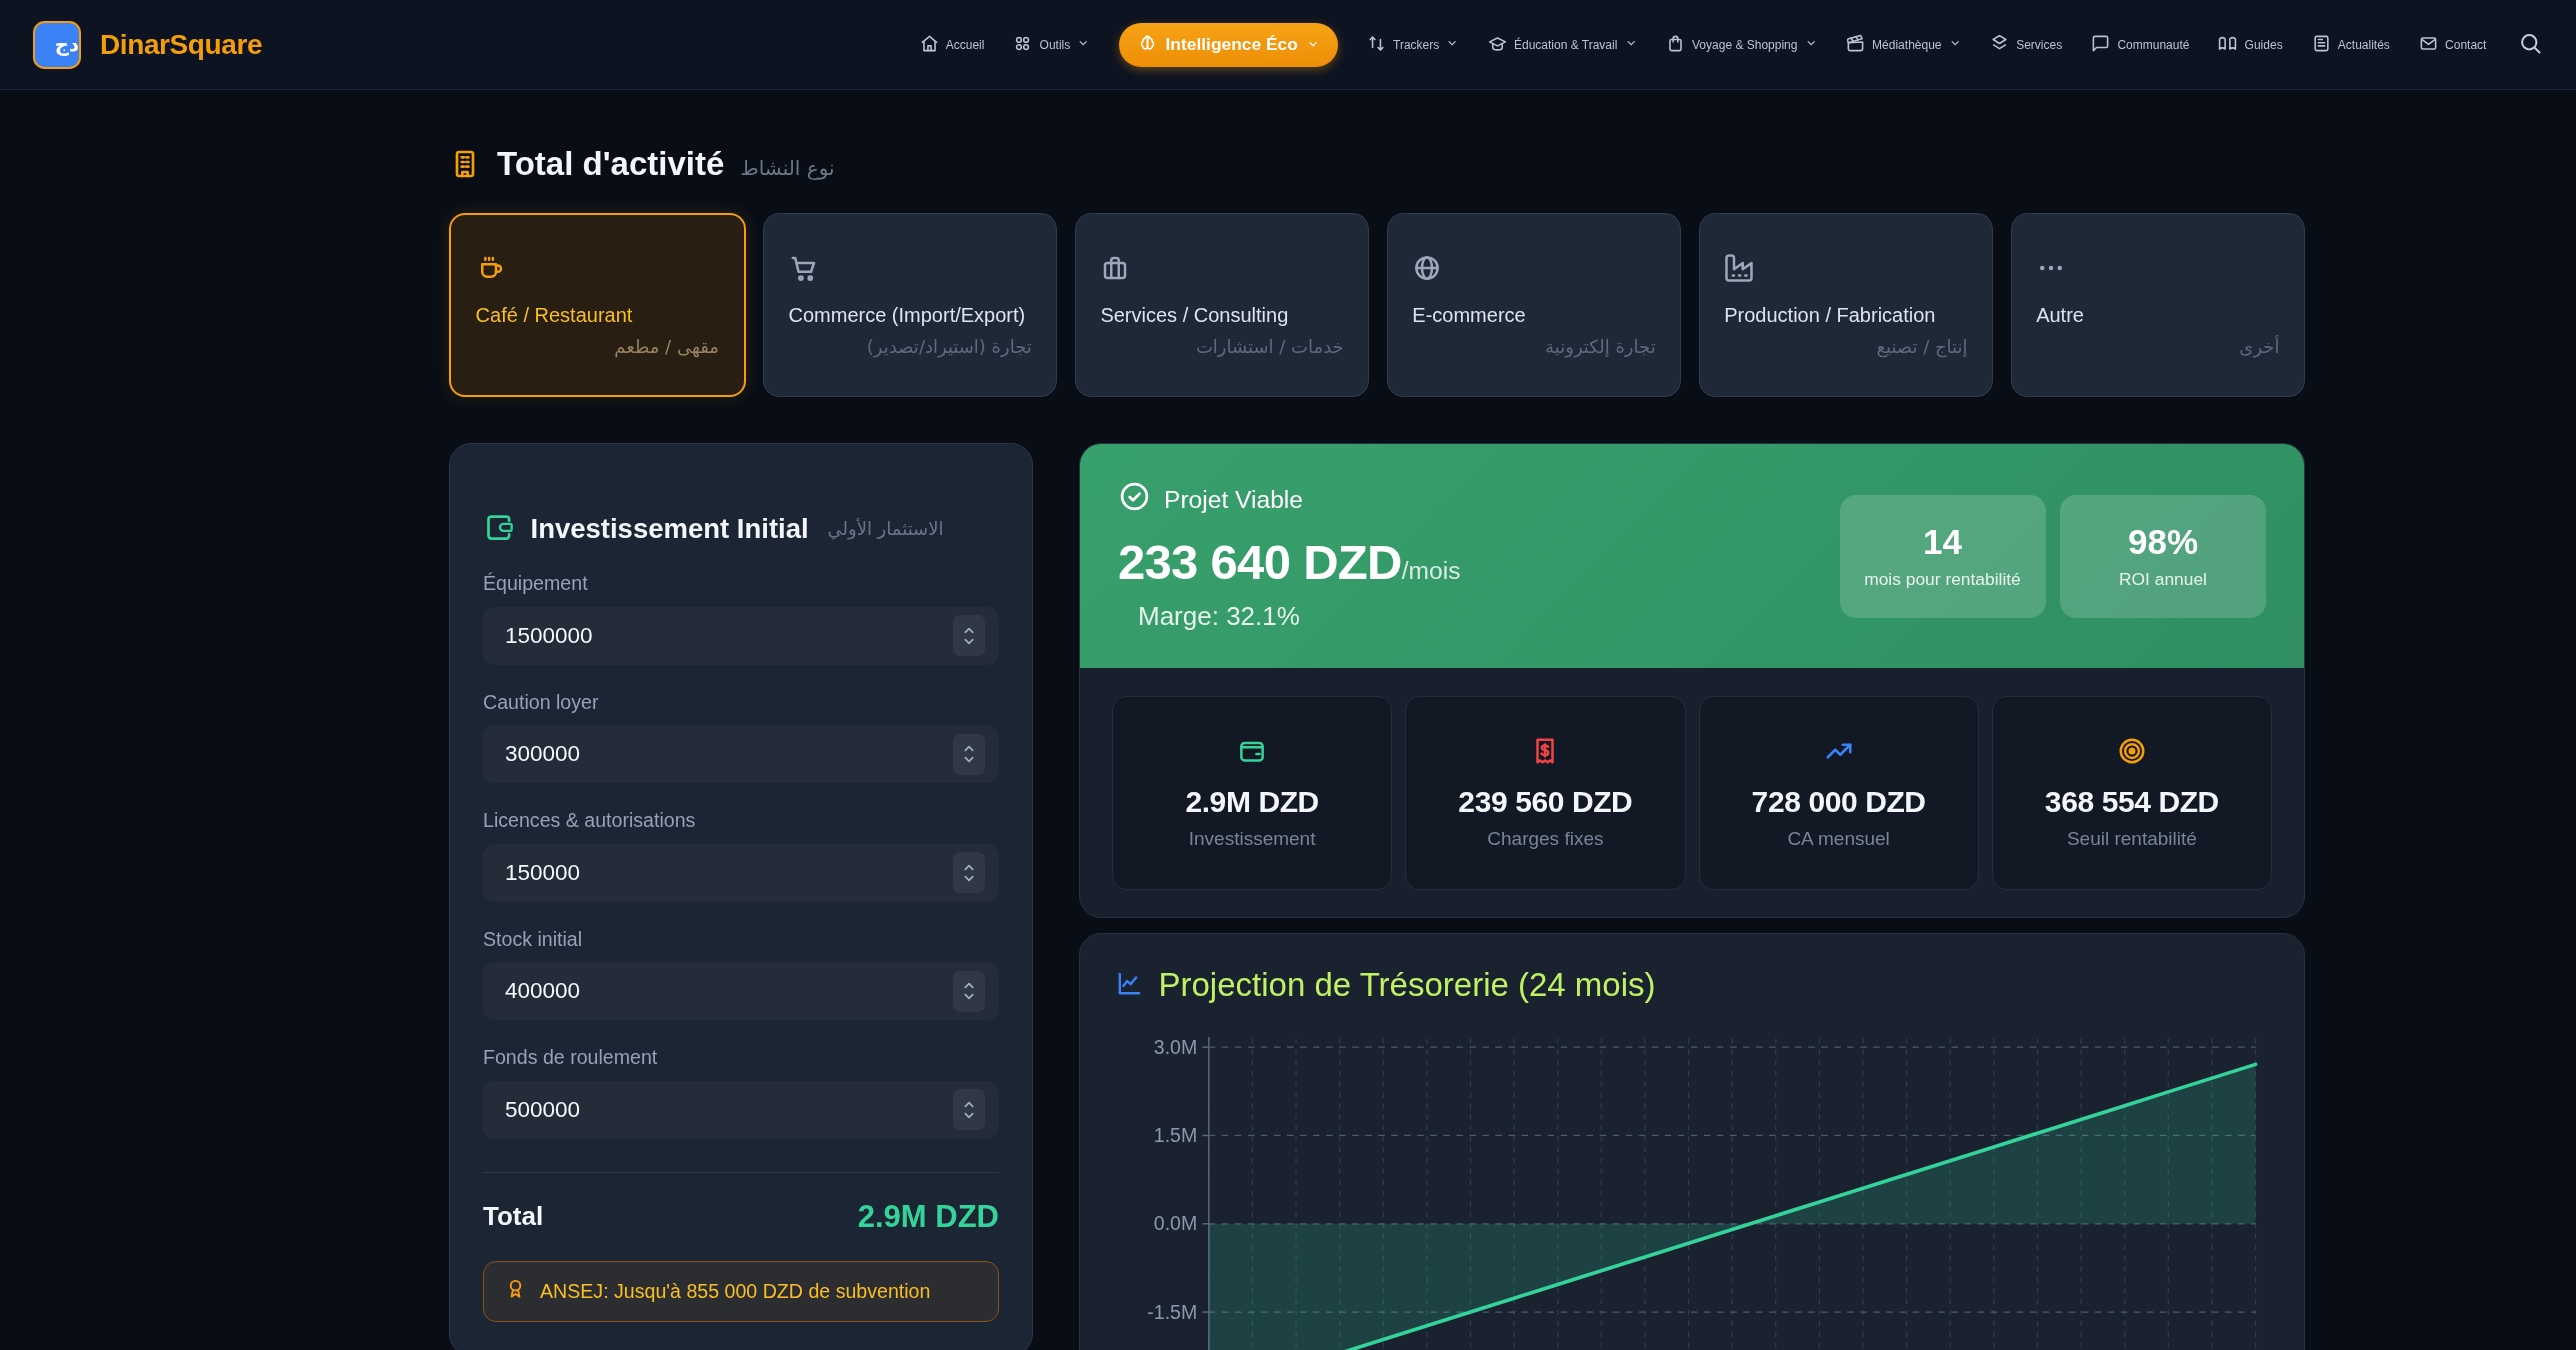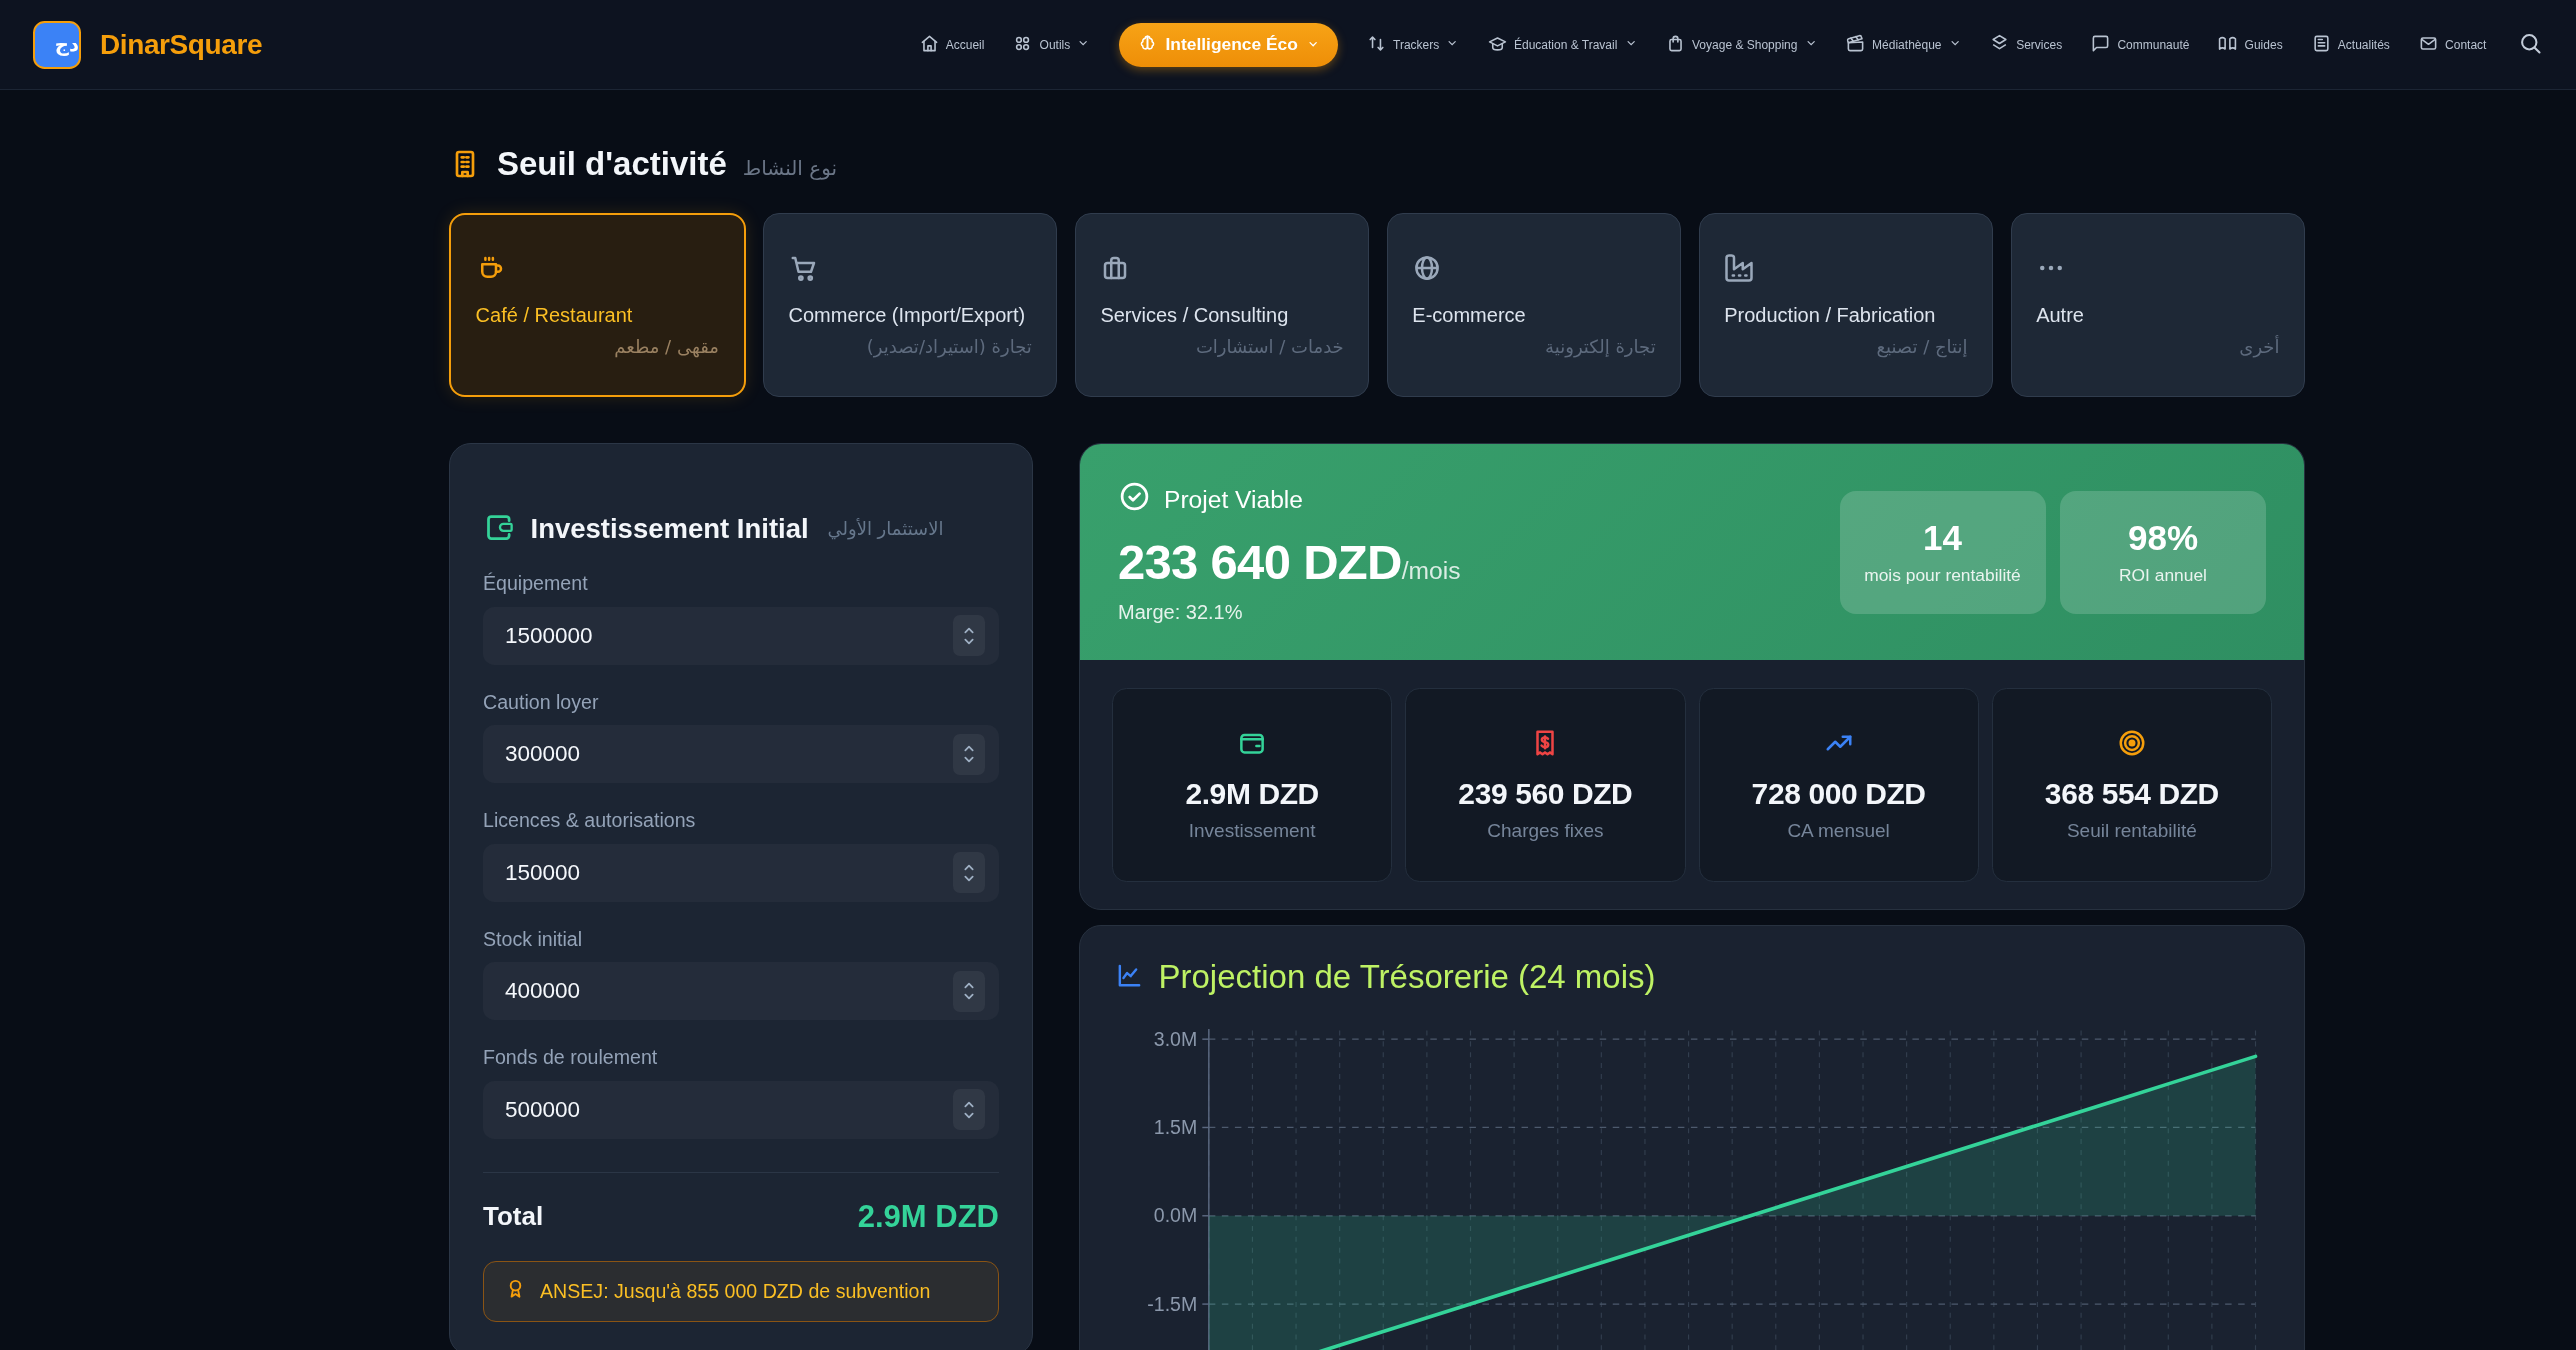--- a/index.html
+++ b/index.html
@@ -93,21 +93,21 @@
 
   
   .right-col { flex:1; }
   .via-card { background:#18202e; border:1.4px solid #27313f; border-radius:22px; overflow:hidden; }
   .via-green { background:linear-gradient(135deg,#38a06c,#2f8f62); padding:36px 38px; display:flex; align-items:center; }
   .via-left { flex:1; }
   .via-status { display:flex; align-items:center; gap:13px; color:#fff; font-size:24.6px; }
   .via-amount { margin-top:14.5px; color:#fff; }
   .via-amount .big { font-size:49px; font-weight:bold; letter-spacing:-0.7px; }
   .via-amount .per { font-size:24.6px; color:rgba(255,255,255,.82); }
-  .via-margin { margin-top:11.6px; font-size:20px; color:rgba(255,255,255,.88); }
+  .via-margin { margin-top:11.6px; font-size:26px; color:rgba(255,255,255,.88);margin-left:20px; }
   .kpis { display:flex; gap:14.5px; }
   .kpi {
     background:rgba(255,255,255,.17); border-radius:16px; min-width:206px; height:123px;
     display:flex; flex-direction:column; align-items:center; justify-content:center; padding:0 24.6px; color:#fff;
   }
   .kpi-val { font-size:35px; font-weight:bold; }
   .kpi-label { margin-top:7.2px; font-size:17.4px; color:rgba(255,255,255,.88); white-space:nowrap; }
   .via-body { padding:27.5px 32px; display:flex; gap:13px; }
   .stat {
     flex:1; background:#121924; border:1.4px solid #242f3e; border-radius:14.5px; height:194px;
@@ -254,21 +254,21 @@
 <main class="content">
 
   <div class="section-head">
     <span class="s-icon">
         <svg width="32" height="32" viewBox="0 0 24 24" fill="none" stroke="currentColor" stroke-width="2" stroke-linecap="round" stroke-linejoin="round">
           <rect x="6" y="3" width="12" height="18" rx="1.5"></rect>
           <path d="M10 21v-3h4v3"></path>
           <path d="M9.5 7h1.6M13 7h1.6M9.5 10.5h1.6M13 10.5h1.6M9.5 14h1.6M13 14h1.6"></path>
         </svg>
       </span>
-    <span class="section-title">Seuil d'activité</span>
+    <span class="section-title">Total d'activité</span>
     <span class="section-title-ar ar">نوع النشاط</span>
   </div>
 
   <div class="cards-row">
     <div class="act-card selected">
       <span class="a-icon">
           <svg width="30" height="30" viewBox="0 0 24 24" fill="none" stroke="currentColor" stroke-width="2" stroke-linecap="round" stroke-linejoin="round">
             <path d="M5 9h11v6a4 4 0 0 1-4 4H9a4 4 0 0 1-4-4z"></path>
             <path d="M16 10h1.5a2.5 2.5 0 0 1 0 5H16"></path>
             <path d="M7.5 4v1.4M10.5 4v1.4M13.5 4v1.4"></path>

